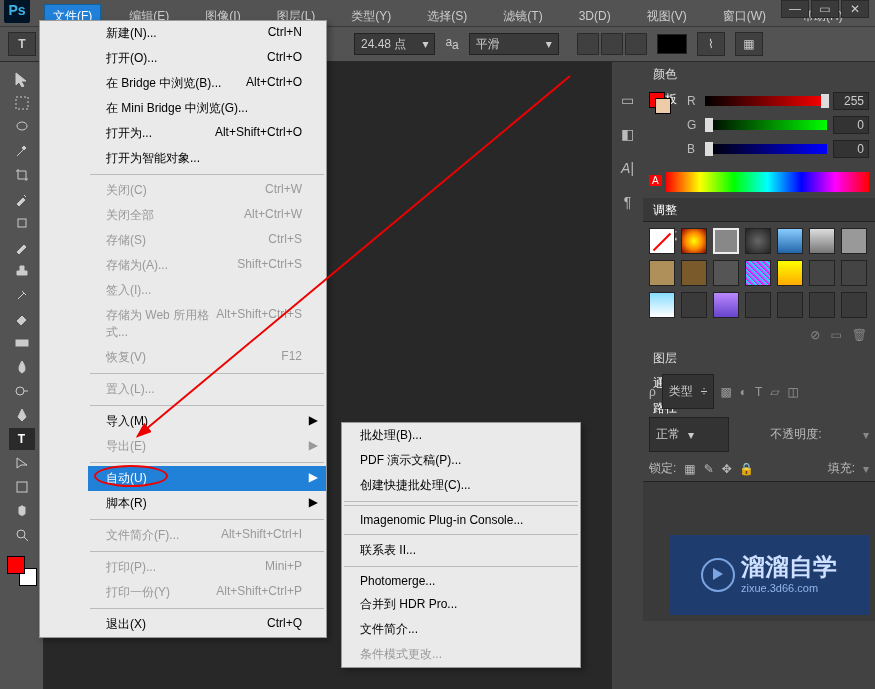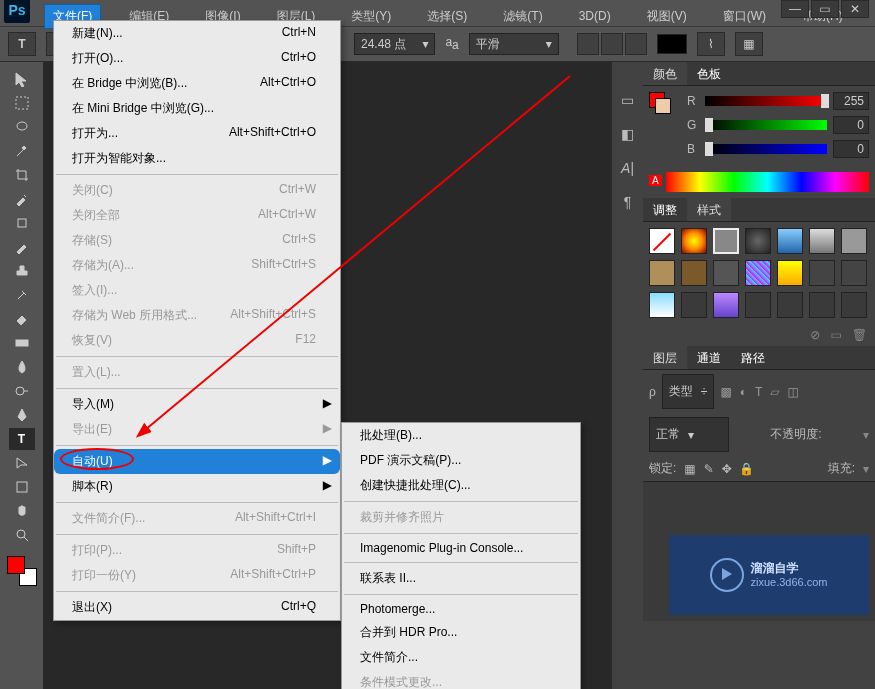--- a/index.html
+++ b/index.html
@@ -30,33 +30,33 @@
 .tool.active { background: #2a2a2a; }
 .fgbg { position: relative; width: 30px; height: 30px; margin-top: 8px; }
 .fgbg .bg { position: absolute; right: 0; bottom: 0; width: 18px; height: 18px; background: #fff; border: 1px solid #000; }
 .fgbg .fg { position: absolute; left: 0; top: 0; width: 18px; height: 18px; background: #ff0000; border: 1px solid #000; }
 
 
 .canvas-area { flex: 1; background: #282828; position: relative; }
 
 
 .dropdown { position: absolute; background: #eaeaea; border: 1px solid #999; box-shadow: 3px 3px 6px rgba(0,0,0,0.3); color: #000; }
-.dropdown-1 { left: 53px; top: 20px; width: 288px; z-index: 10; }
+.dropdown-1 { left: 39px; top: 20px; width: 288px; z-index: 10; padding-left: 48px; }
 .dropdown-2 { left: 341px; top: 422px; width: 240px; z-index: 11; }
 .dd-row { display: flex; justify-content: space-between; padding: 4px 24px 4px 18px; position: relative; }
 .dd-row.hl { background: #2180d8; color: #fff; }
 .dd-row.disabled { color: #999; }
 .dd-sep { height: 1px; background: #bbb; margin: 3px 2px; }
 .dd-arrow { position: absolute; right: 8px; }
 .hl-ellipse { position: absolute; border: 2px solid #e00; border-radius: 50%; width: 74px; height: 22px; left: 6px; top: -1px; pointer-events: none; }
 
 
 .right-strip { width: 32px; background: #424242; border-left: 1px solid #2a2a2a; display: flex; flex-direction: column; align-items: center; padding-top: 30px; gap: 18px; color: #bbb; }
 .right-panels { width: 232px; background: #424242; display: flex; flex-direction: column; }
-.panel-tabs { display: flex; background: #383838; height: 24px; border-bottom: 1px solid #222; }
+.panel-tabs { display: flex; background: #383838; height: 24px; border-bottom: 1px solid #222; flex-direction: column; }
 .panel-tab { padding: 4px 10px; color: #ffffff; }
 .panel-tab.active { background: #424242; color: #ddd; }
 .panel-body { padding: 6px; }
 
 
 .color-row { display: flex; align-items: center; gap: 6px; margin-bottom: 6px; }
 .color-row .ch { color: #bbb; width: 12px; }
 .color-row .bar { flex: 1; height: 10px; position: relative; }
 .color-row .bar.r { background: linear-gradient(to right, #000, #f00); }
 .color-row .bar.g { background: linear-gradient(to right, #000, #0f0); }
@@ -77,21 +77,21 @@
 .layers-select { background: #333; border: 1px solid #222; color: #ccc; padding: 8px 6px; display:flex; align-items:center; gap:8px; }
 .mini-icons { display: flex; gap: 8px; color: #999; }
 .layers-row2 { display: flex; align-items: center; gap: 6px; padding: 4px 6px; color: #bbb; justify-content: space-between; }
 .locks { display: flex; align-items: center; gap: 8px; padding: 4px 6px; color: #bbb; }
 .layer-canvas { height: 140px; background: #3a3a3a; border-top: 1px solid #222; position: relative; }
 
 
 .watermark { position: absolute; right: 6px; bottom: 6px; width: 200px; height: 80px; background: #1f3c6f; display: flex; align-items: center; justify-content: center; gap: 6px; }
 .watermark .logo { width: 34px; height: 34px; border: 2px solid #7aa5e0; border-radius: 50%; position: relative; }
 .watermark .logo::after { content: ""; position: absolute; left: 10px; top: 8px; border-left: 10px solid #7aa5e0; border-top: 6px solid transparent; border-bottom: 6px solid transparent; }
-.watermark .txt { color: #cde0ff; font-size: 12px; font-weight: bold; line-height: 1.1; }
+.watermark .txt { color: #cde0ff; font-size: 24px; font-weight: bold; line-height: 1.1; font-family: Liberation Mono, monospace; }
 .watermark .sub { color: #90b5e8; font-size: 11px; }
 
 
 .red-arrow { position: absolute; pointer-events: none; z-index: 20; }
 
 .strip-ic { font-size: 14px; }
 .spacer { flex: 1; }
 </style>
 </head>
 <body>
@@ -442,38 +442,38 @@
     <div class="dd-sep"></div>
     <div class="dd-row">
       <span>导入(M)</span>
       <span class="dd-arrow">▶</span>
     </div>
     <div class="dd-row disabled">
       <span>导出(E)</span>
       <span class="dd-arrow">▶</span>
     </div>
     <div class="dd-sep"></div>
-    <div class="dd-row hl" style="position: relative; border-radius: 6px;">
+    <div class="dd-row hl" style="position: relative;">
       <span>自动(U)</span>
       <span class="dd-arrow">▶</span>
       <div class="hl-ellipse"></div>
     </div>
     <div class="dd-row">
       <span>脚本(R)</span>
       <span class="dd-arrow">▶</span>
     </div>
     <div class="dd-sep"></div>
     <div class="dd-row disabled">
       <span>文件简介(F)...</span>
       <span>Alt+Shift+Ctrl+I</span>
     </div>
     <div class="dd-sep"></div>
     <div class="dd-row disabled">
       <span>打印(P)...</span>
-      <span>Shift+P</span>
+      <span>Mini+P</span>
     </div>
     <div class="dd-row disabled">
       <span>打印一份(Y)</span>
       <span>Alt+Shift+Ctrl+P</span>
     </div>
     <div class="dd-sep"></div>
     <div class="dd-row">
       <span>退出(X)</span>
       <span>Ctrl+Q</span>
     </div>
@@ -483,23 +483,20 @@
     <div class="dd-row">
       <span>批处理(B)...</span>
     </div>
     <div class="dd-row">
       <span>PDF 演示文稿(P)...</span>
     </div>
     <div class="dd-row">
       <span>创建快捷批处理(C)...</span>
     </div>
     <div class="dd-sep"></div>
-    <div class="dd-row disabled">
-      <span>裁剪并修齐照片</span>
-    </div>
     <div class="dd-sep"></div>
     <div class="dd-row">
       <span>Imagenomic Plug-in Console...</span>
     </div>
     <div class="dd-sep"></div>
     <div class="dd-row">
       <span>联系表 II...</span>
     </div>
     <div class="dd-sep"></div>
     <div class="dd-row">

